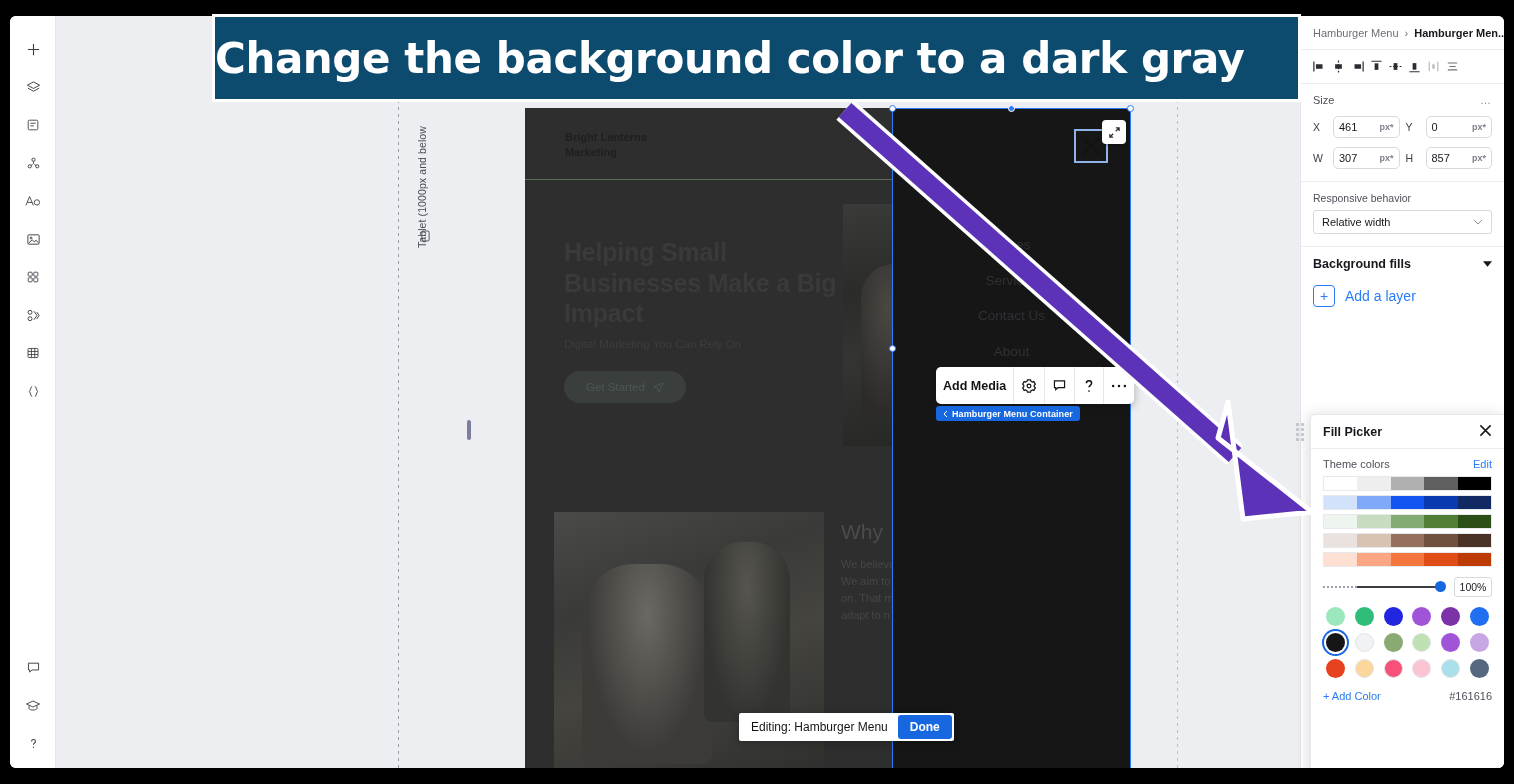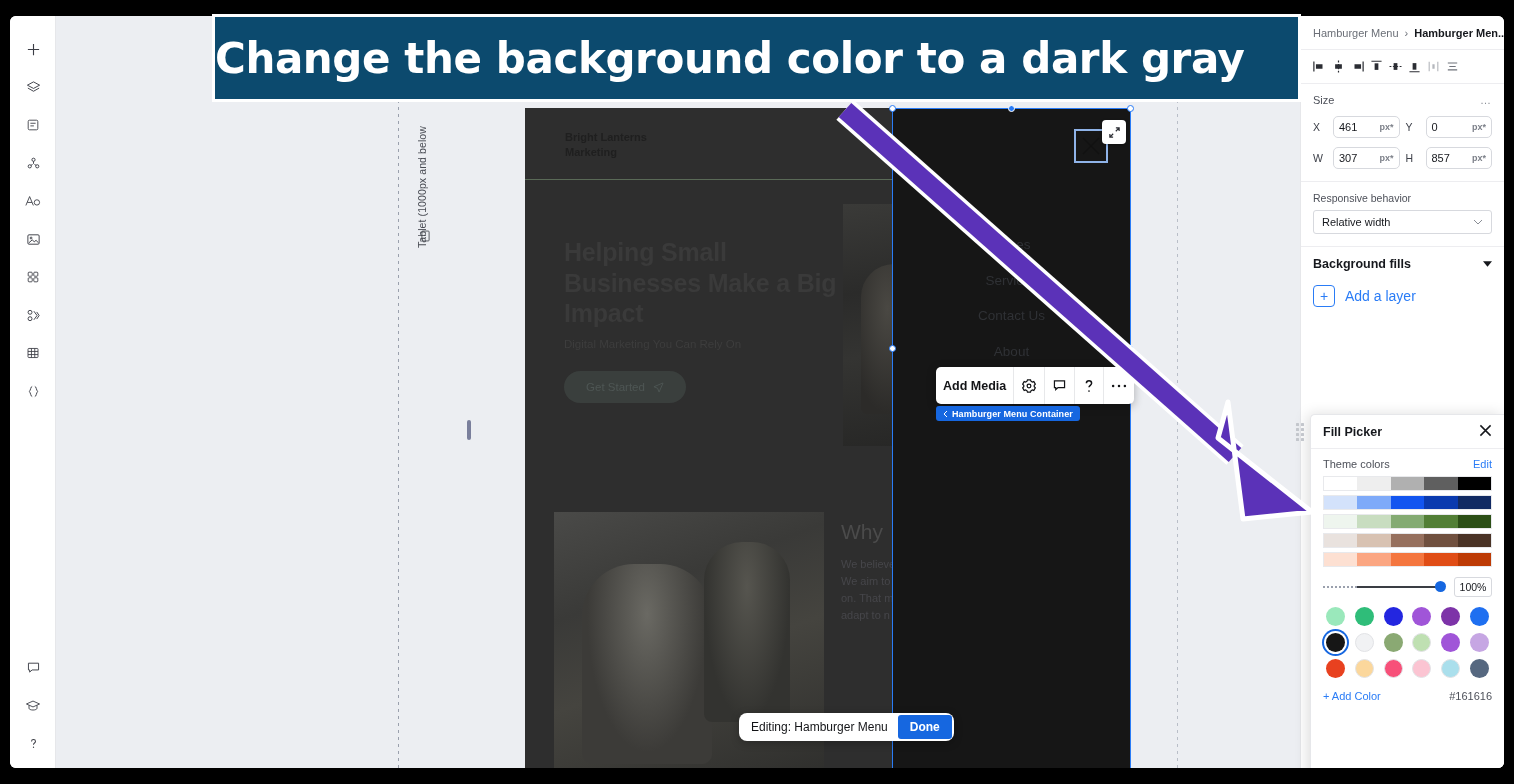--- a/index.html
+++ b/index.html
@@ -87,21 +87,21 @@
           box-shadow:0 2px 10px rgba(0,0,0,.28); overflow:hidden; }
   .fbar-item { display:flex; align-items:center; justify-content:center; padding:0 7px;
                font-size:12.5px; font-weight:700; color:#131417; cursor:pointer;
                border-right:1px solid #e7e8ea; }
   .fbar-item:last-child { border-right:none; }
   .crumb-tag { position:absolute; left:880px; top:390px; height:15px; background:#1667e0;
                border-radius:3px; color:#fff; font-size:9px; font-weight:700;
                display:flex; align-items:center; gap:4px; padding:0 7px; letter-spacing:.1px; }
 
   .editing-pill { position:absolute; left:683px; top:697px; height:28px; background:#fff;
-                  border-radius:8px; display:flex; align-items:center;
+                  border-radius:2px; display:flex; align-items:center;
                   box-shadow:0 2px 8px rgba(0,0,0,.25); padding-left:12px; }
   .editing-pill span.lbl { font-size:12px; color:#131417; padding-right:10px; }
   .done-btn { background:#1667e0; color:#fff; font-size:12px; font-weight:700;
               height:24px; margin-right:2px; padding:0 12px; border-radius:3px;
               display:flex; align-items:center; cursor:pointer; }
 
   .side-mark { position:absolute; width:4px; height:20px; border-radius:2px; background:#7a7f9c; }
 
   
   .rpanel { position:absolute; right:0; top:0; width:204px; height:752px;

